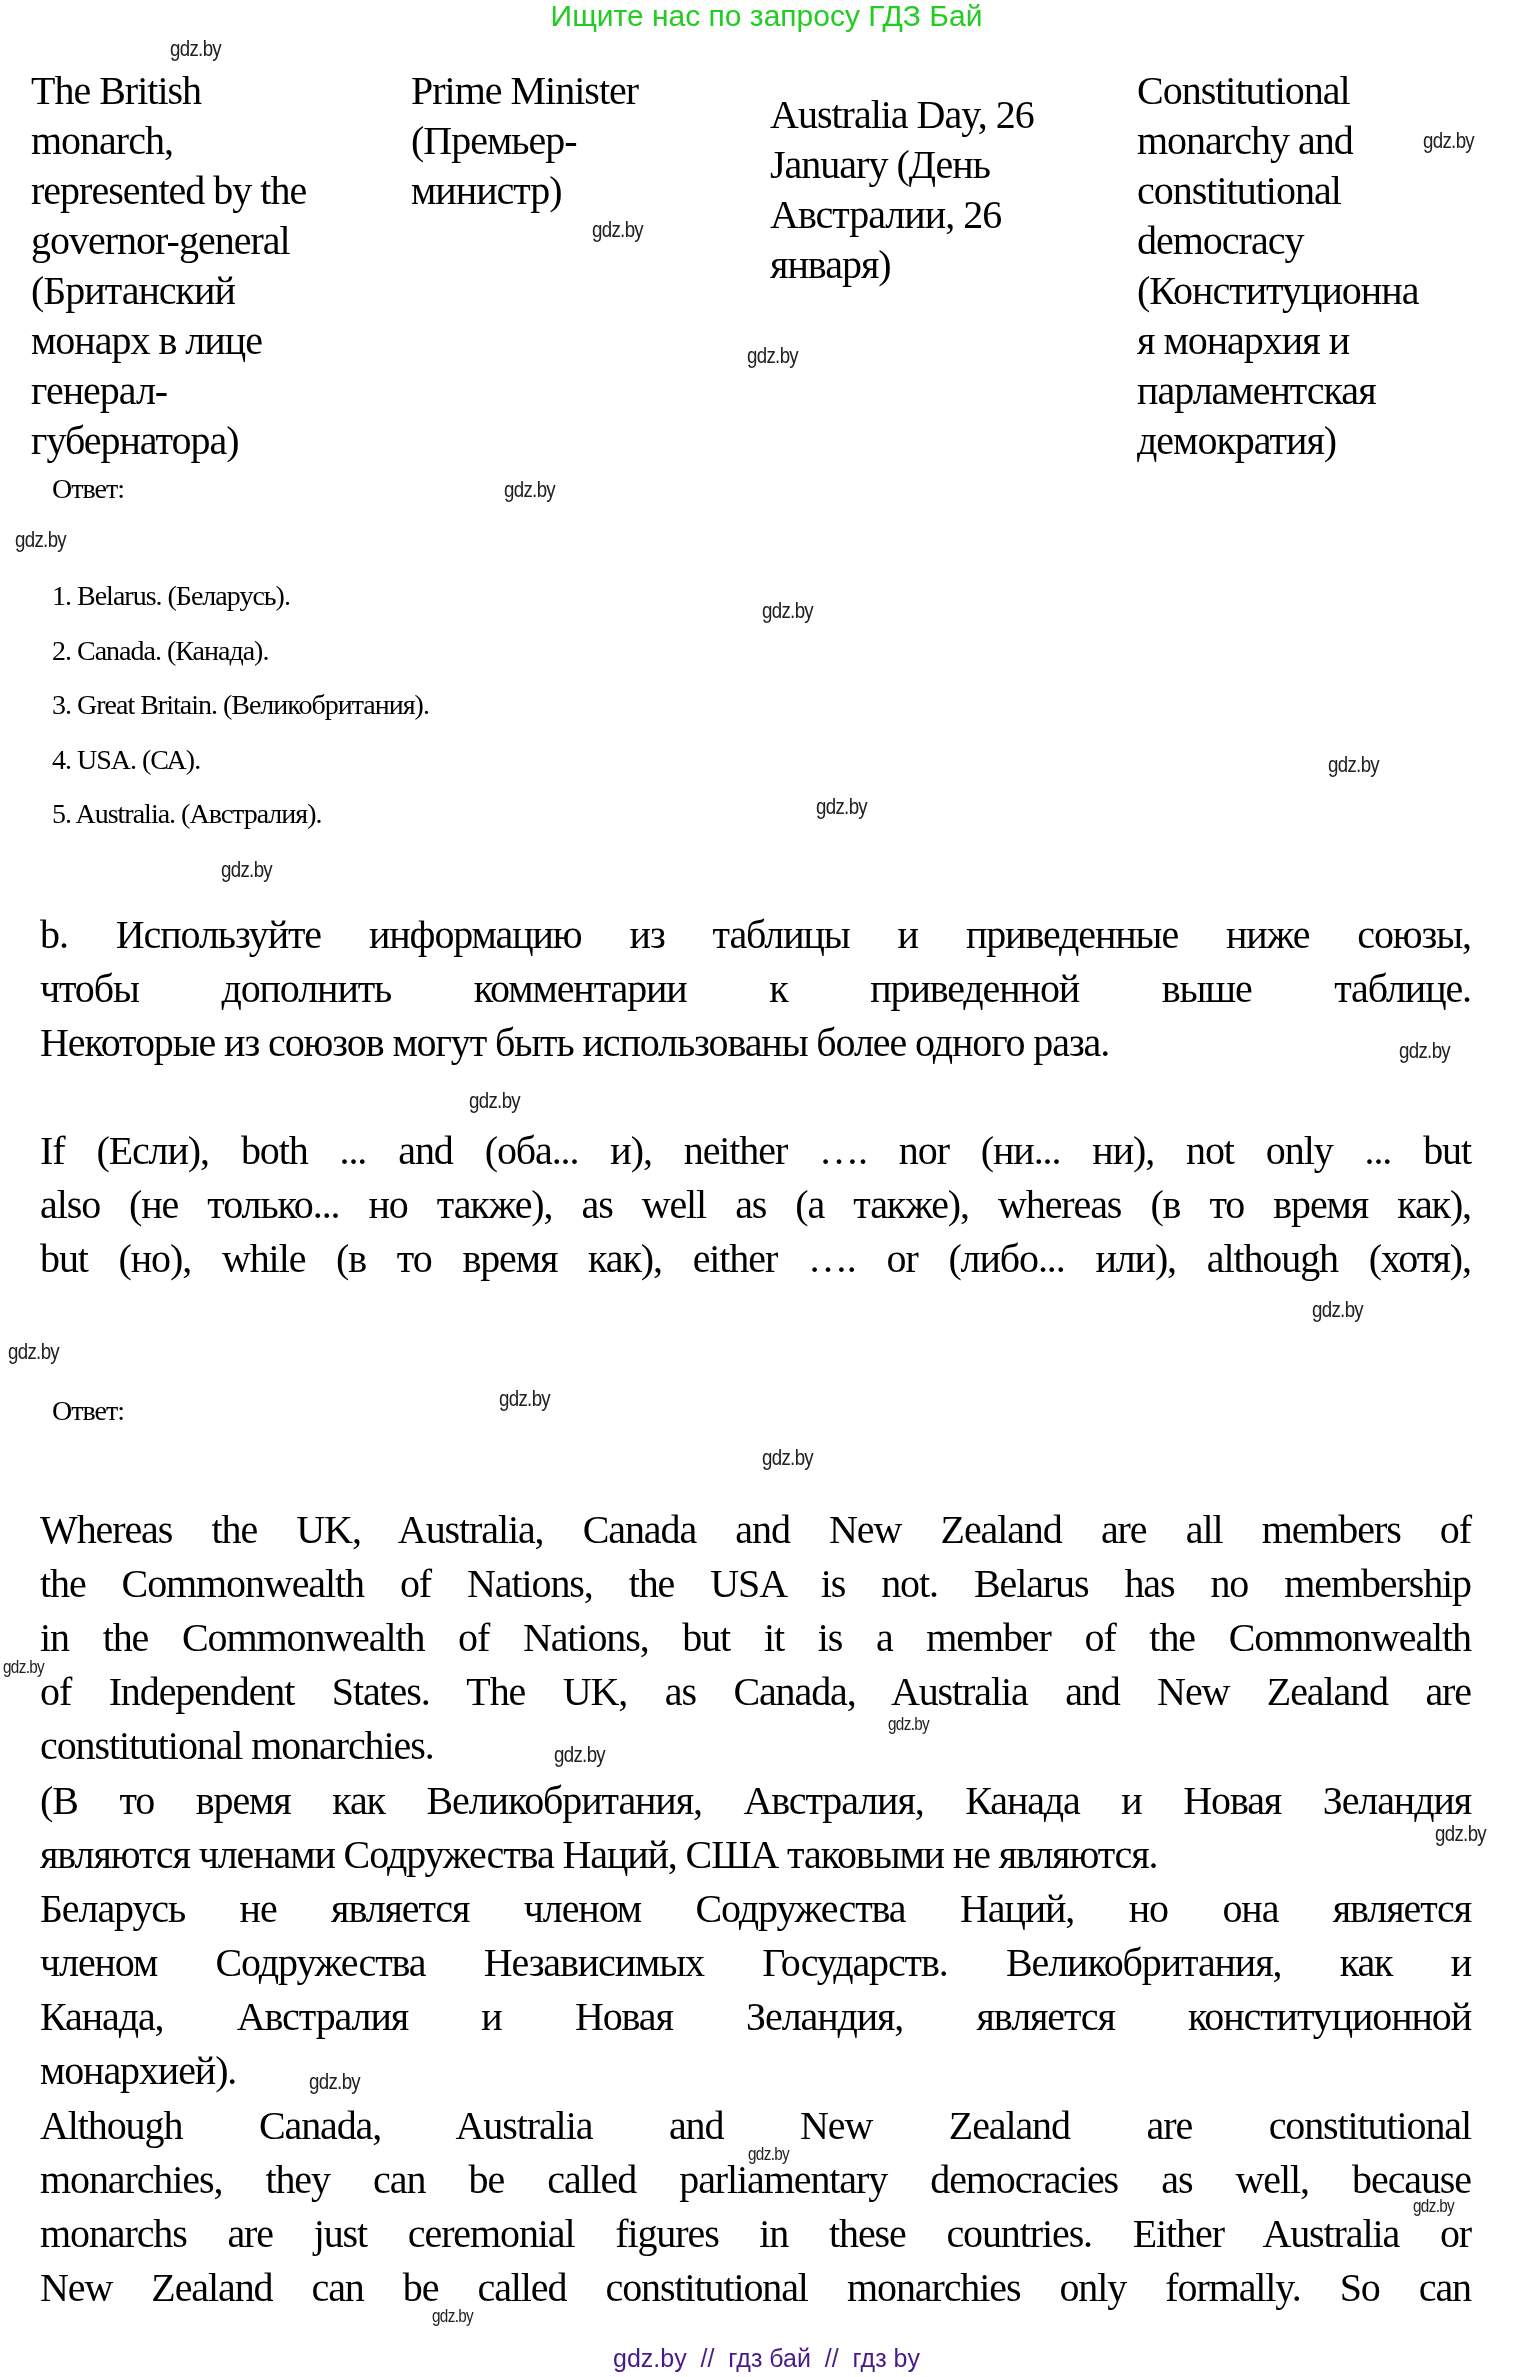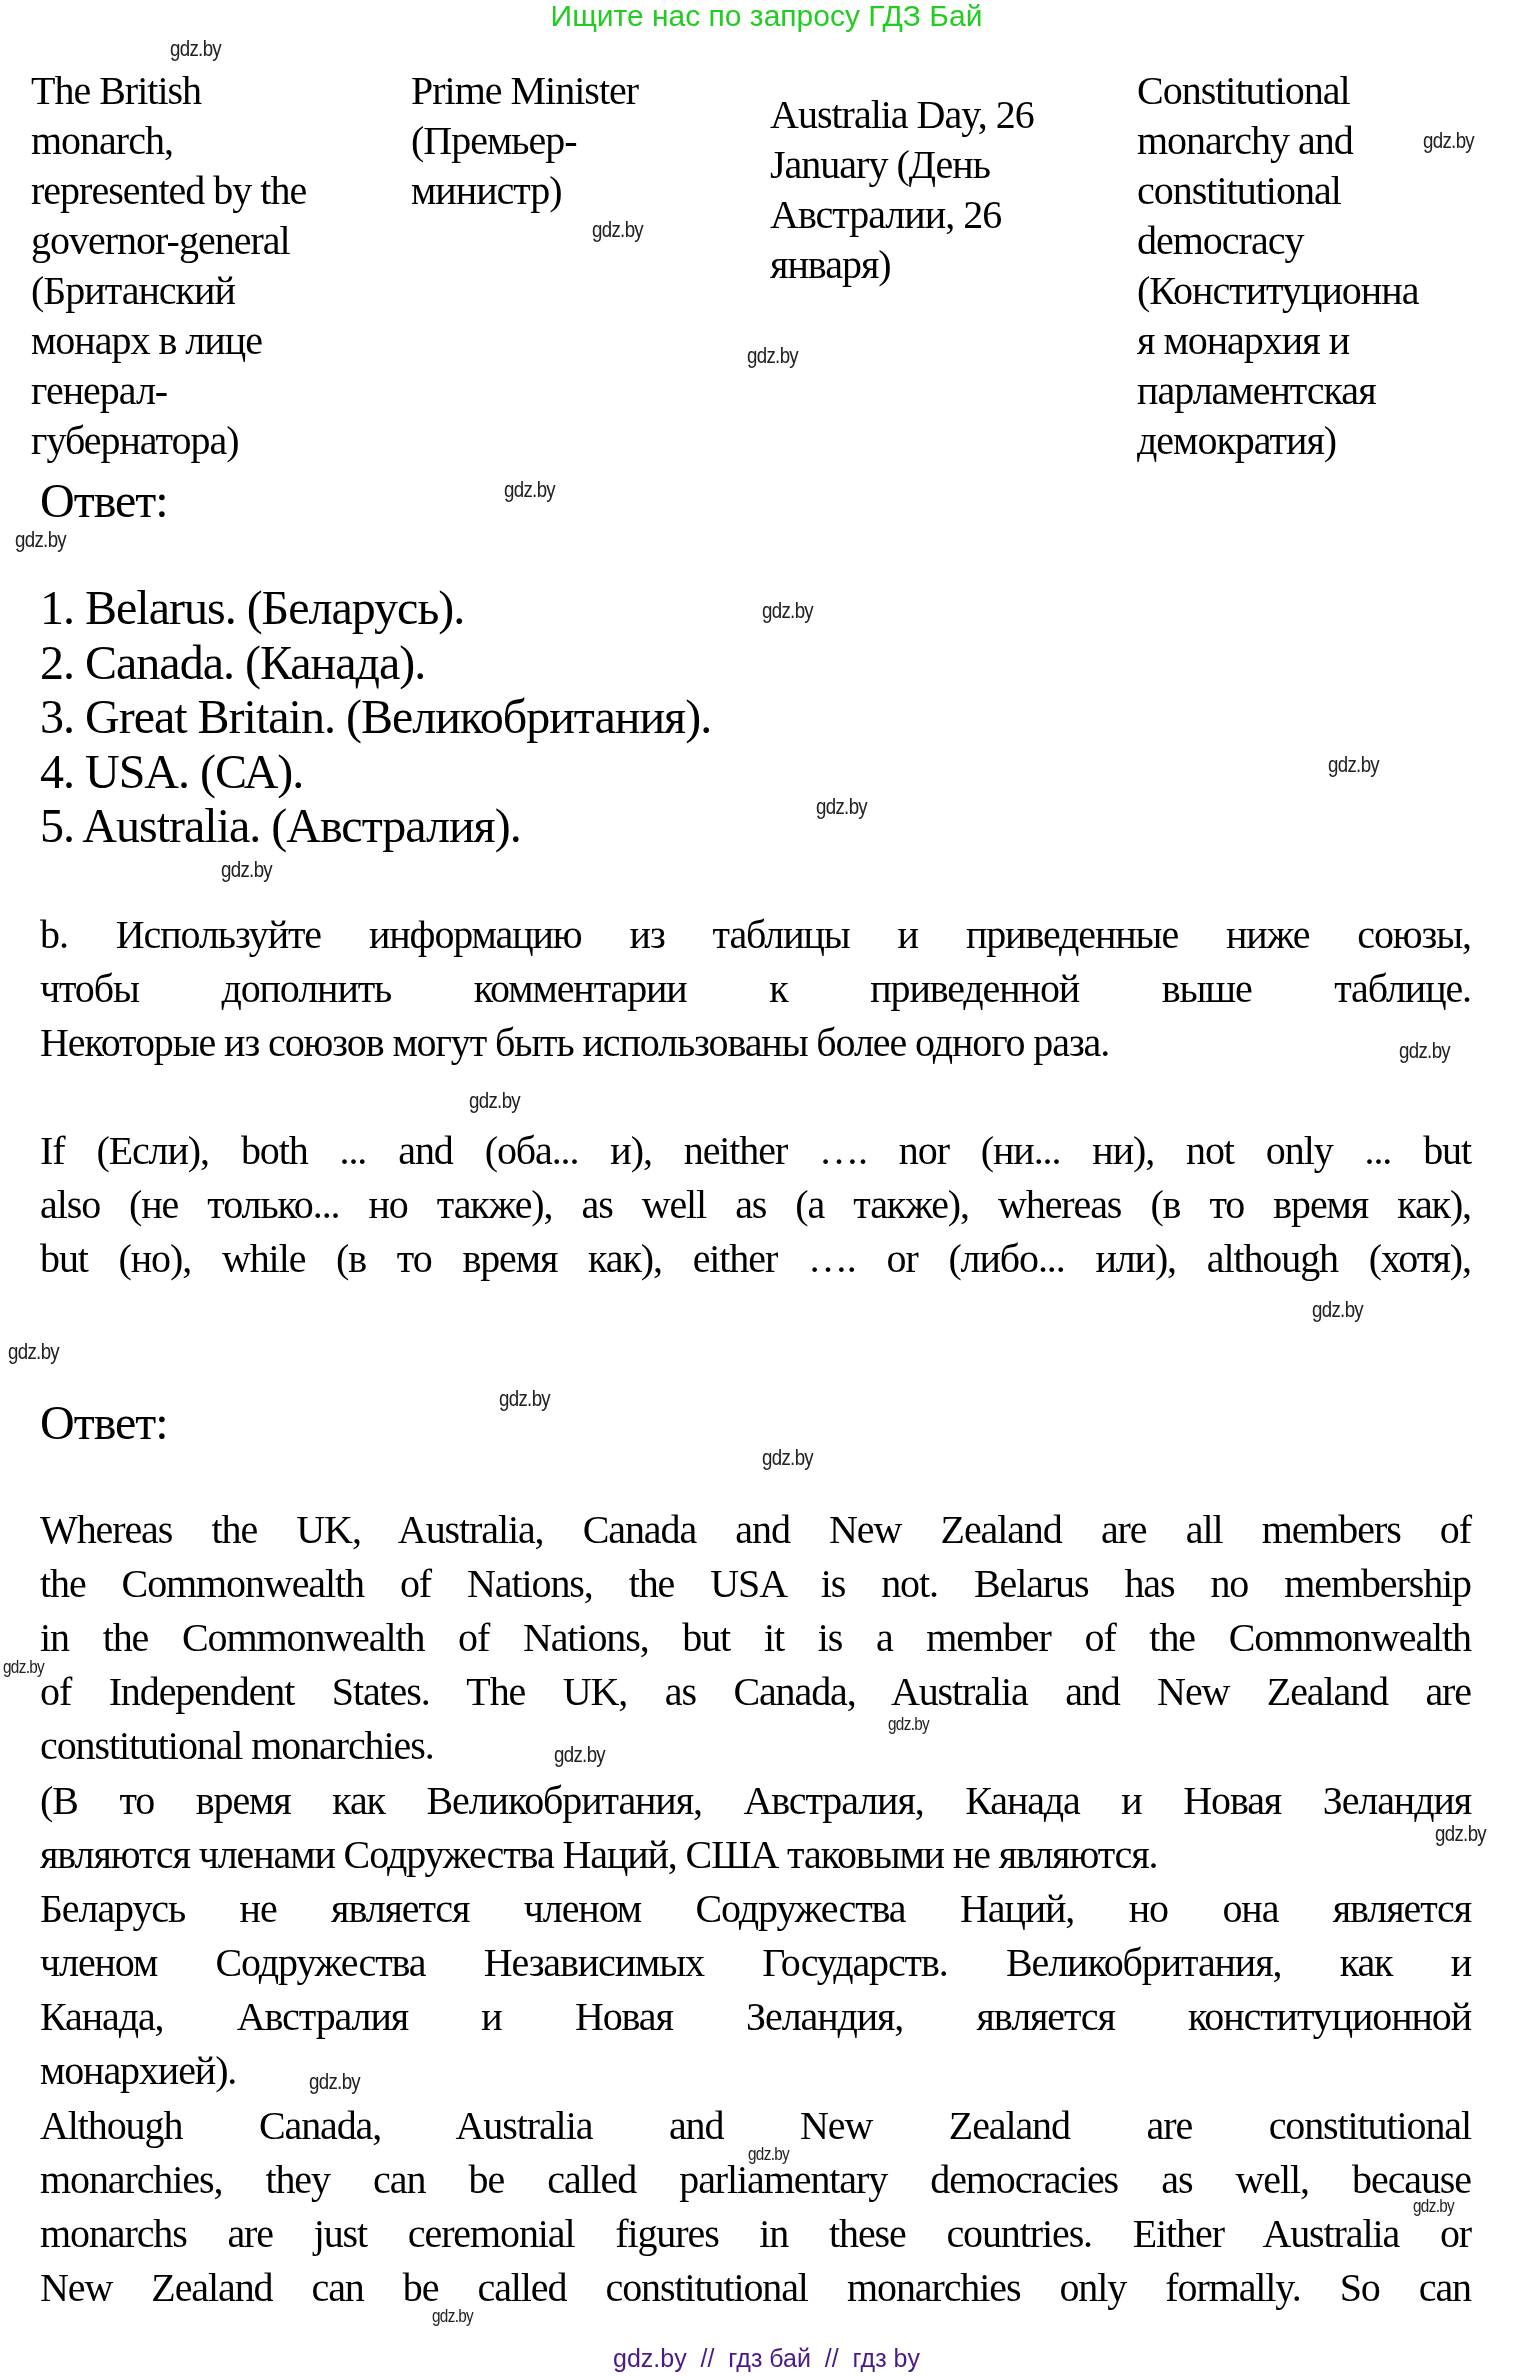--- a/index.html
+++ b/index.html
@@ -4,21 +4,21 @@
 <style>
   html, body { margin:0; padding:0; background:#ffffff; }
   body { width:1533px; height:2377px; position:relative; overflow:hidden; font-family:"Liberation Serif", serif; color:#000; }
   .abs { position:absolute; }
   .header { left:0; width:1533px; top:0; height:32px; text-align:center; font-family:"Liberation Sans", sans-serif; font-size:30px; color:#22cc22; line-height:31px; }
   .footer { left:0; width:1533px; top:2340px; text-align:center; font-family:"Liberation Sans", sans-serif; font-size:25px; color:#4a1a8a; line-height:36px; white-space:pre; }
   .wm { font-family:"Liberation Sans", sans-serif; font-size:22px; color:#222; letter-spacing:-0.8px; transform:scaleX(0.85); transform-origin:left top; white-space:nowrap; }
   .wm.small { font-size:18px; }
   .cell { font-size:40px; line-height:50px; letter-spacing:-1px; }
   .cell div { white-space:nowrap; }
-  .line { font-size:48px; white-space:nowrap; letter-spacing:-1px; }
+  .line { font-size:28px; white-space:nowrap; letter-spacing:-1px;margin-left:12px; }
   .para { left:40px; width:1431px; font-size:40px; letter-spacing:-1.1px; text-align:justify; }
   .para .ln { display:block; height:54px; line-height:54px; text-align:justify; text-align-last:justify; white-space:nowrap; overflow:visible; }
   .para .ln.last { text-align-last:left; }
   b { font-weight:normal; }
 </style>
 </head>
 <body>
 
 <div class="abs header">Ищите нас по запросу ГДЗ Бай</div>
 

